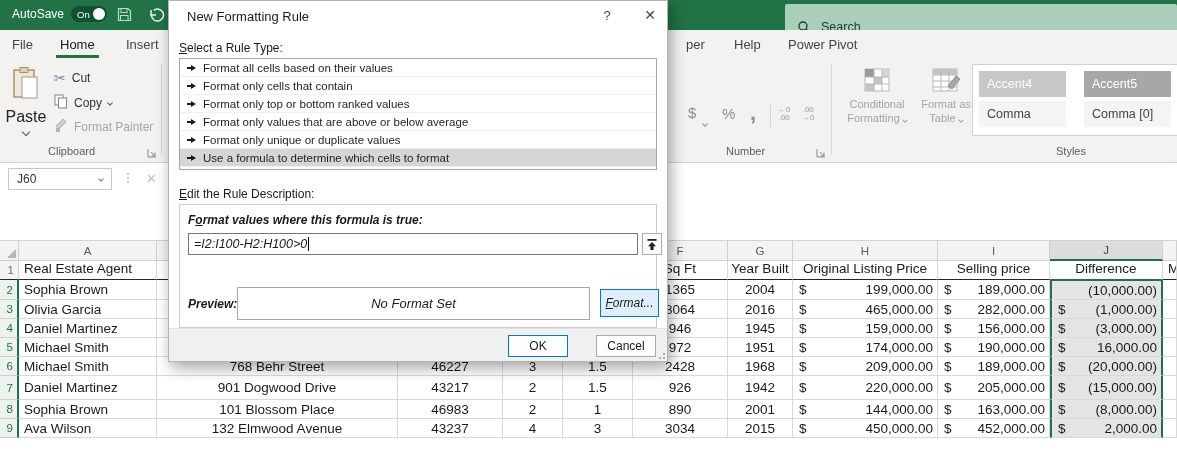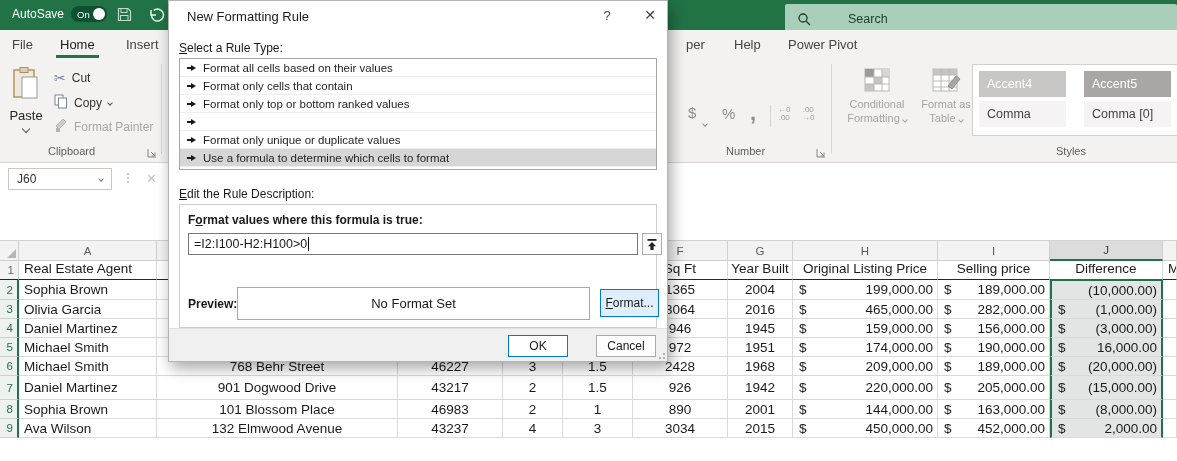--- a/index.html
+++ b/index.html
@@ -6,35 +6,35 @@
   body { font-family:"Liberation Sans","DejaVu Sans",sans-serif; background:#fff; }
   .app { position:relative; width:1177px; height:461px; overflow:hidden; background:#fff; }
 
   
   .titlebar { position:absolute; left:0; top:0; width:1177px; height:30px; background:#217346; }
   .autosave { position:absolute; left:12px; top:6px; display:flex; align-items:center; gap:7px; color:#fff; font-size:12px; }
   .as-toggle { position:relative; width:36px; height:16px; border-radius:8px; background:#0e5132; display:flex; align-items:center; }
   .as-toggle .on-text { color:#fff; font-size:9.5px; margin-left:6px; }
   .as-knob { position:absolute; right:2px; top:2px; width:12px; height:12px; border-radius:50%; background:#fff; }
   .qat-icon { position:absolute; top:6px; }
-  .search-box { position:absolute; left:785px; top:4px; width:392px; height:30px; background:#a9cfba; border-radius:2px; display:flex; align-items:center; color:#1d3b2a; font-size:12.5px;gap:27px; }
+  .search-box { position:absolute; left:785px; top:4px; width:392px; height:30px; background:#a9cfba; border-radius:2px; display:flex; align-items:flex-end; color:#1d3b2a; font-size:12.5px; }
   .search-box .mag { margin:0 10px 0 12px; display:flex; }
 
   
   .tabrow { position:absolute; left:0; top:30px; width:1177px; height:30px; background:#f3f2f1; }
   .tab { position:absolute; top:0; height:30px; line-height:30px; font-size:13px; color:#444; cursor:default; }
   .tab.active { color:#1a1a1a; }
   .tab.active::after { content:""; position:absolute; left:-4px; right:-4px; bottom:2px; height:3px; background:#217346; }
 
   
   .ribbon { position:absolute; left:0; top:60px; width:1177px; height:103px; background:#f3f2f1; border-bottom:1px solid #d6d4d2; }
   .grp-label { position:absolute; font-size:11px; color:#605e5c; }
   .vsep { position:absolute; top:4px; width:1px; height:90px; background:#d8d6d4; }
   .paste-btn { position:absolute; left:6px; top:6px; width:40px; height:84px; display:flex; flex-direction:column; align-items:center; }
-  .paste-label { font-size:13px; color:#252423; margin-top:4px; }
+  .paste-label { font-size:16px; color:#252423; margin-top:4px; }
   .chev { display:inline-block; width:6px; height:6px; border-right:1.4px solid currentColor; border-bottom:1.4px solid currentColor; transform:rotate(45deg); }
   .chev.sm { width:4px; height:4px; }
   .clip-row { position:absolute; display:flex; align-items:center; gap:6px; font-size:12px; color:#333; }
   .clip-row.disabled { color:#a8a6a4; }
   .launcher { position:absolute; width:12px; height:12px; }
   .ncombo { position:absolute; left:683px; top:15px; width:137px; height:22px; background:#f7f6f5; border:1px solid #c8c6c4; display:flex; align-items:center; }
   .ncombo .ntext { flex:1; font-size:12px; color:#9d9b99; padding-left:8px; }
   .ncombo .ncaret { width:18px; height:100%; border-left:1px solid #c8c6c4; display:flex; align-items:center; justify-content:center; color:#9d9b99; }
   .numicon { position:absolute; color:#8f8d8b; }
   .microicon { position:absolute; font-size:8px; line-height:8px; color:#9d9b99; text-align:center; }
@@ -74,21 +74,21 @@
   .dlg-title { position:absolute; left:18px; top:8px; font-size:13px; }
   .dlg-help { position:absolute; left:430px; top:7px; width:16px; text-align:center; font-size:13px; color:#444; }
   .dlg-close { position:absolute; left:472px; top:6px; width:18px; text-align:center; font-size:14px; color:#444; }
   .dlg-label { position:absolute; left:10px; font-size:12px; }
   .rulelist { position:absolute; left:10px; top:57px; width:478px; height:112px; border:1px solid #a9a7a5; background:#fff; }
   .ritem { height:18px; display:flex; align-items:center; padding-left:7px; font-size:11.5px; color:#201f1e; border-bottom:1px solid #efefef; }
   .ritem.sel { background:#d6d6d6; }
   .rarrow { display:inline-flex; align-items:center; margin-right:7px; }
   .rarrow .tail { width:4px; height:2px; background:#1a1a1a; }
   .rarrow .head { width:0; height:0; border-left:5px solid #1a1a1a; border-top:3.5px solid transparent; border-bottom:3.5px solid transparent; }
-  .groupbox { position:absolute; left:10px; top:203px; width:478px; height:124px; border:1px solid #cecccb; background:#fff; }
+  .groupbox { position:absolute; left:10px; top:203px; width:478px; height:124px; border:1px solid #cecccb; background:#fff;font-style:italic; }
   .gb-label { position:absolute; left:8px; top:8px; font-weight:bold; font-size:12px; }
   .formula-input { position:absolute; left:8px; top:28px; width:450px; height:22px; border:1px solid #767676; font-size:12.5px; display:flex; align-items:center; padding-left:5px; background:#fff; }
   .caret { width:1px; height:14px; background:#000; margin-left:1px; }
   .picker { position:absolute; left:462px; top:28px; width:20px; height:22px; border:1px solid #adadad; background:#fbfbfb; display:flex; align-items:center; justify-content:center; }
   .pv-label { position:absolute; left:8px; top:92px; font-weight:bold; font-size:12px; }
   .pv-box { position:absolute; left:57px; top:82px; width:353px; height:33px; border:1px solid #a9a7a5; display:flex; align-items:center; justify-content:center; font-size:13px; }
   .fmt-btn { position:absolute; left:420px; top:84px; width:59px; height:28px; background:#dfeefb; border:1px solid #0078d4; font-size:12px; display:flex; align-items:center; justify-content:center; }
   .dlg-footer { position:absolute; left:0; top:327px; width:498px; height:33px; background:#f0f0f0; border-top:1px solid #e0e0e0; }
   .btn { position:absolute; top:6px; width:60px; height:22px; font-size:12px; display:flex; align-items:center; justify-content:center; background:#fdfdfd; }
   .btn.ok { left:339px; border:1px solid #0078d4; background:#fff; }
@@ -504,20 +504,21 @@
             <span class="tail"></span>
             <span class="head"></span>
           </span>
           <span>Format only top or bottom ranked values</span>
         </div>
         <div class="ritem">
           <span class="rarrow">
             <span class="tail"></span>
             <span class="head"></span>
           </span>
+          <span>Format only values that are above or below average</span>
         </div>
         <div class="ritem">
           <span class="rarrow">
             <span class="tail"></span>
             <span class="head"></span>
           </span>
           <span>Format only unique or duplicate values</span>
         </div>
         <div class="ritem sel">
           <span class="rarrow">

